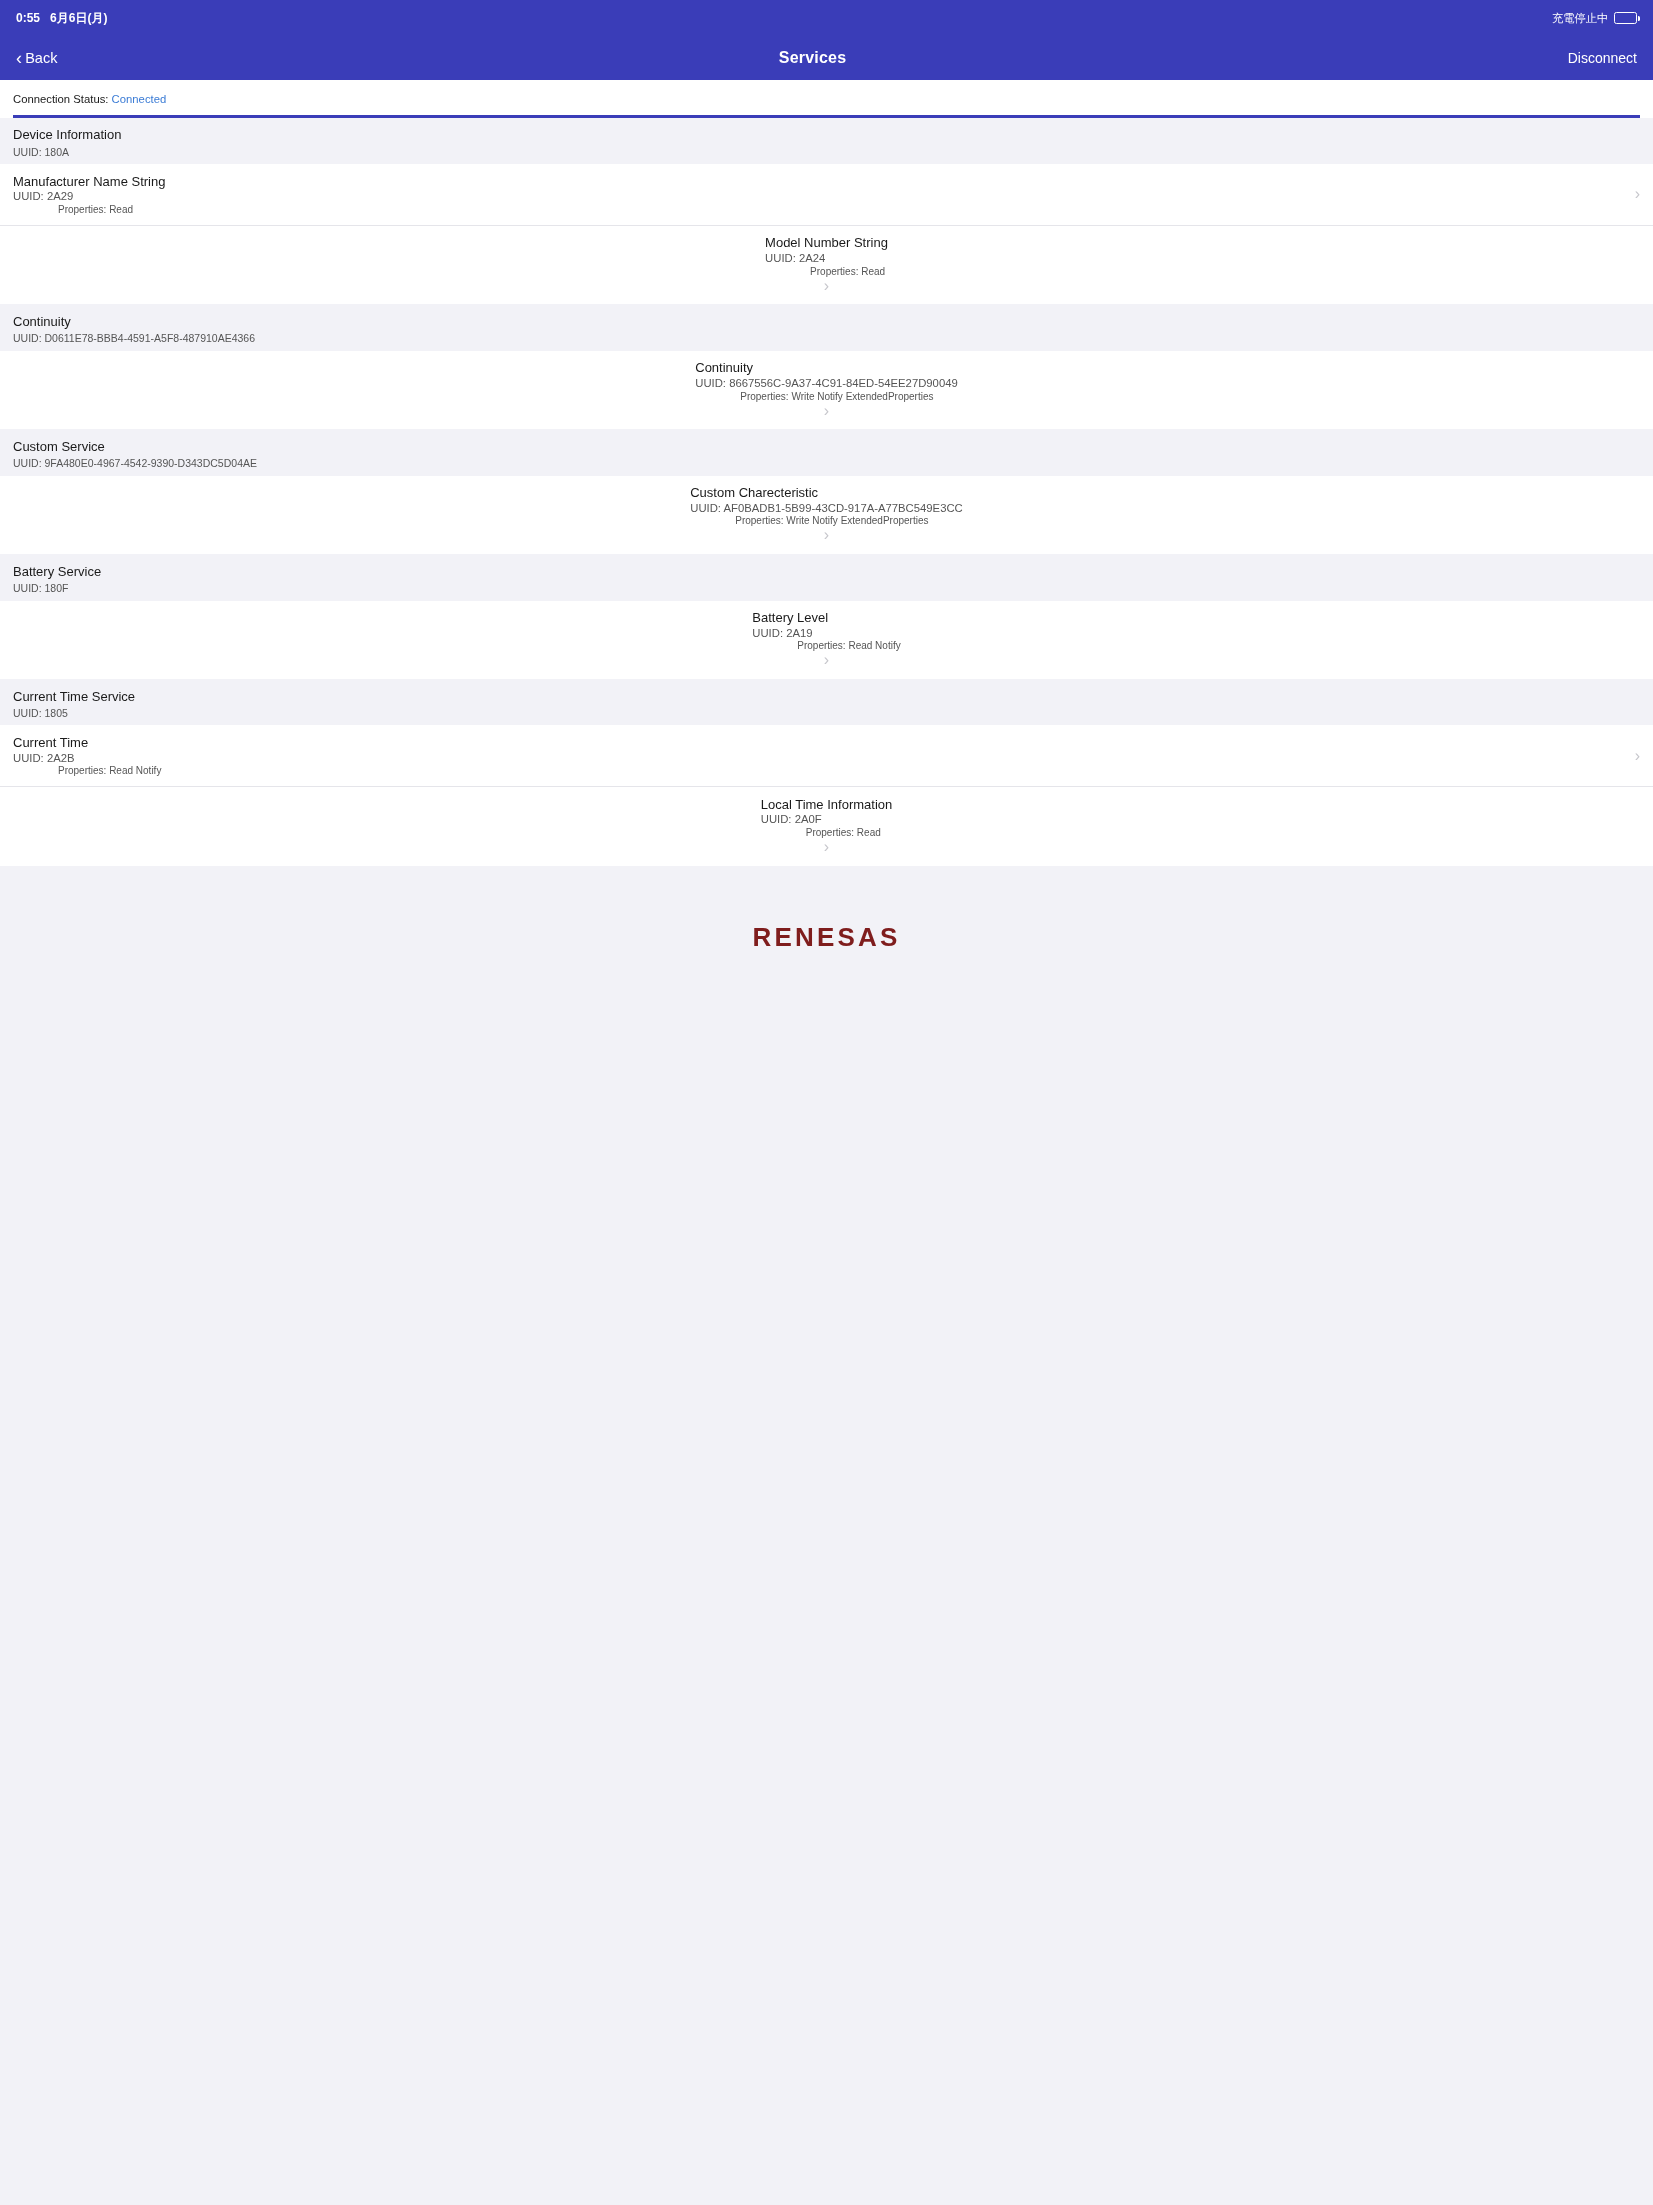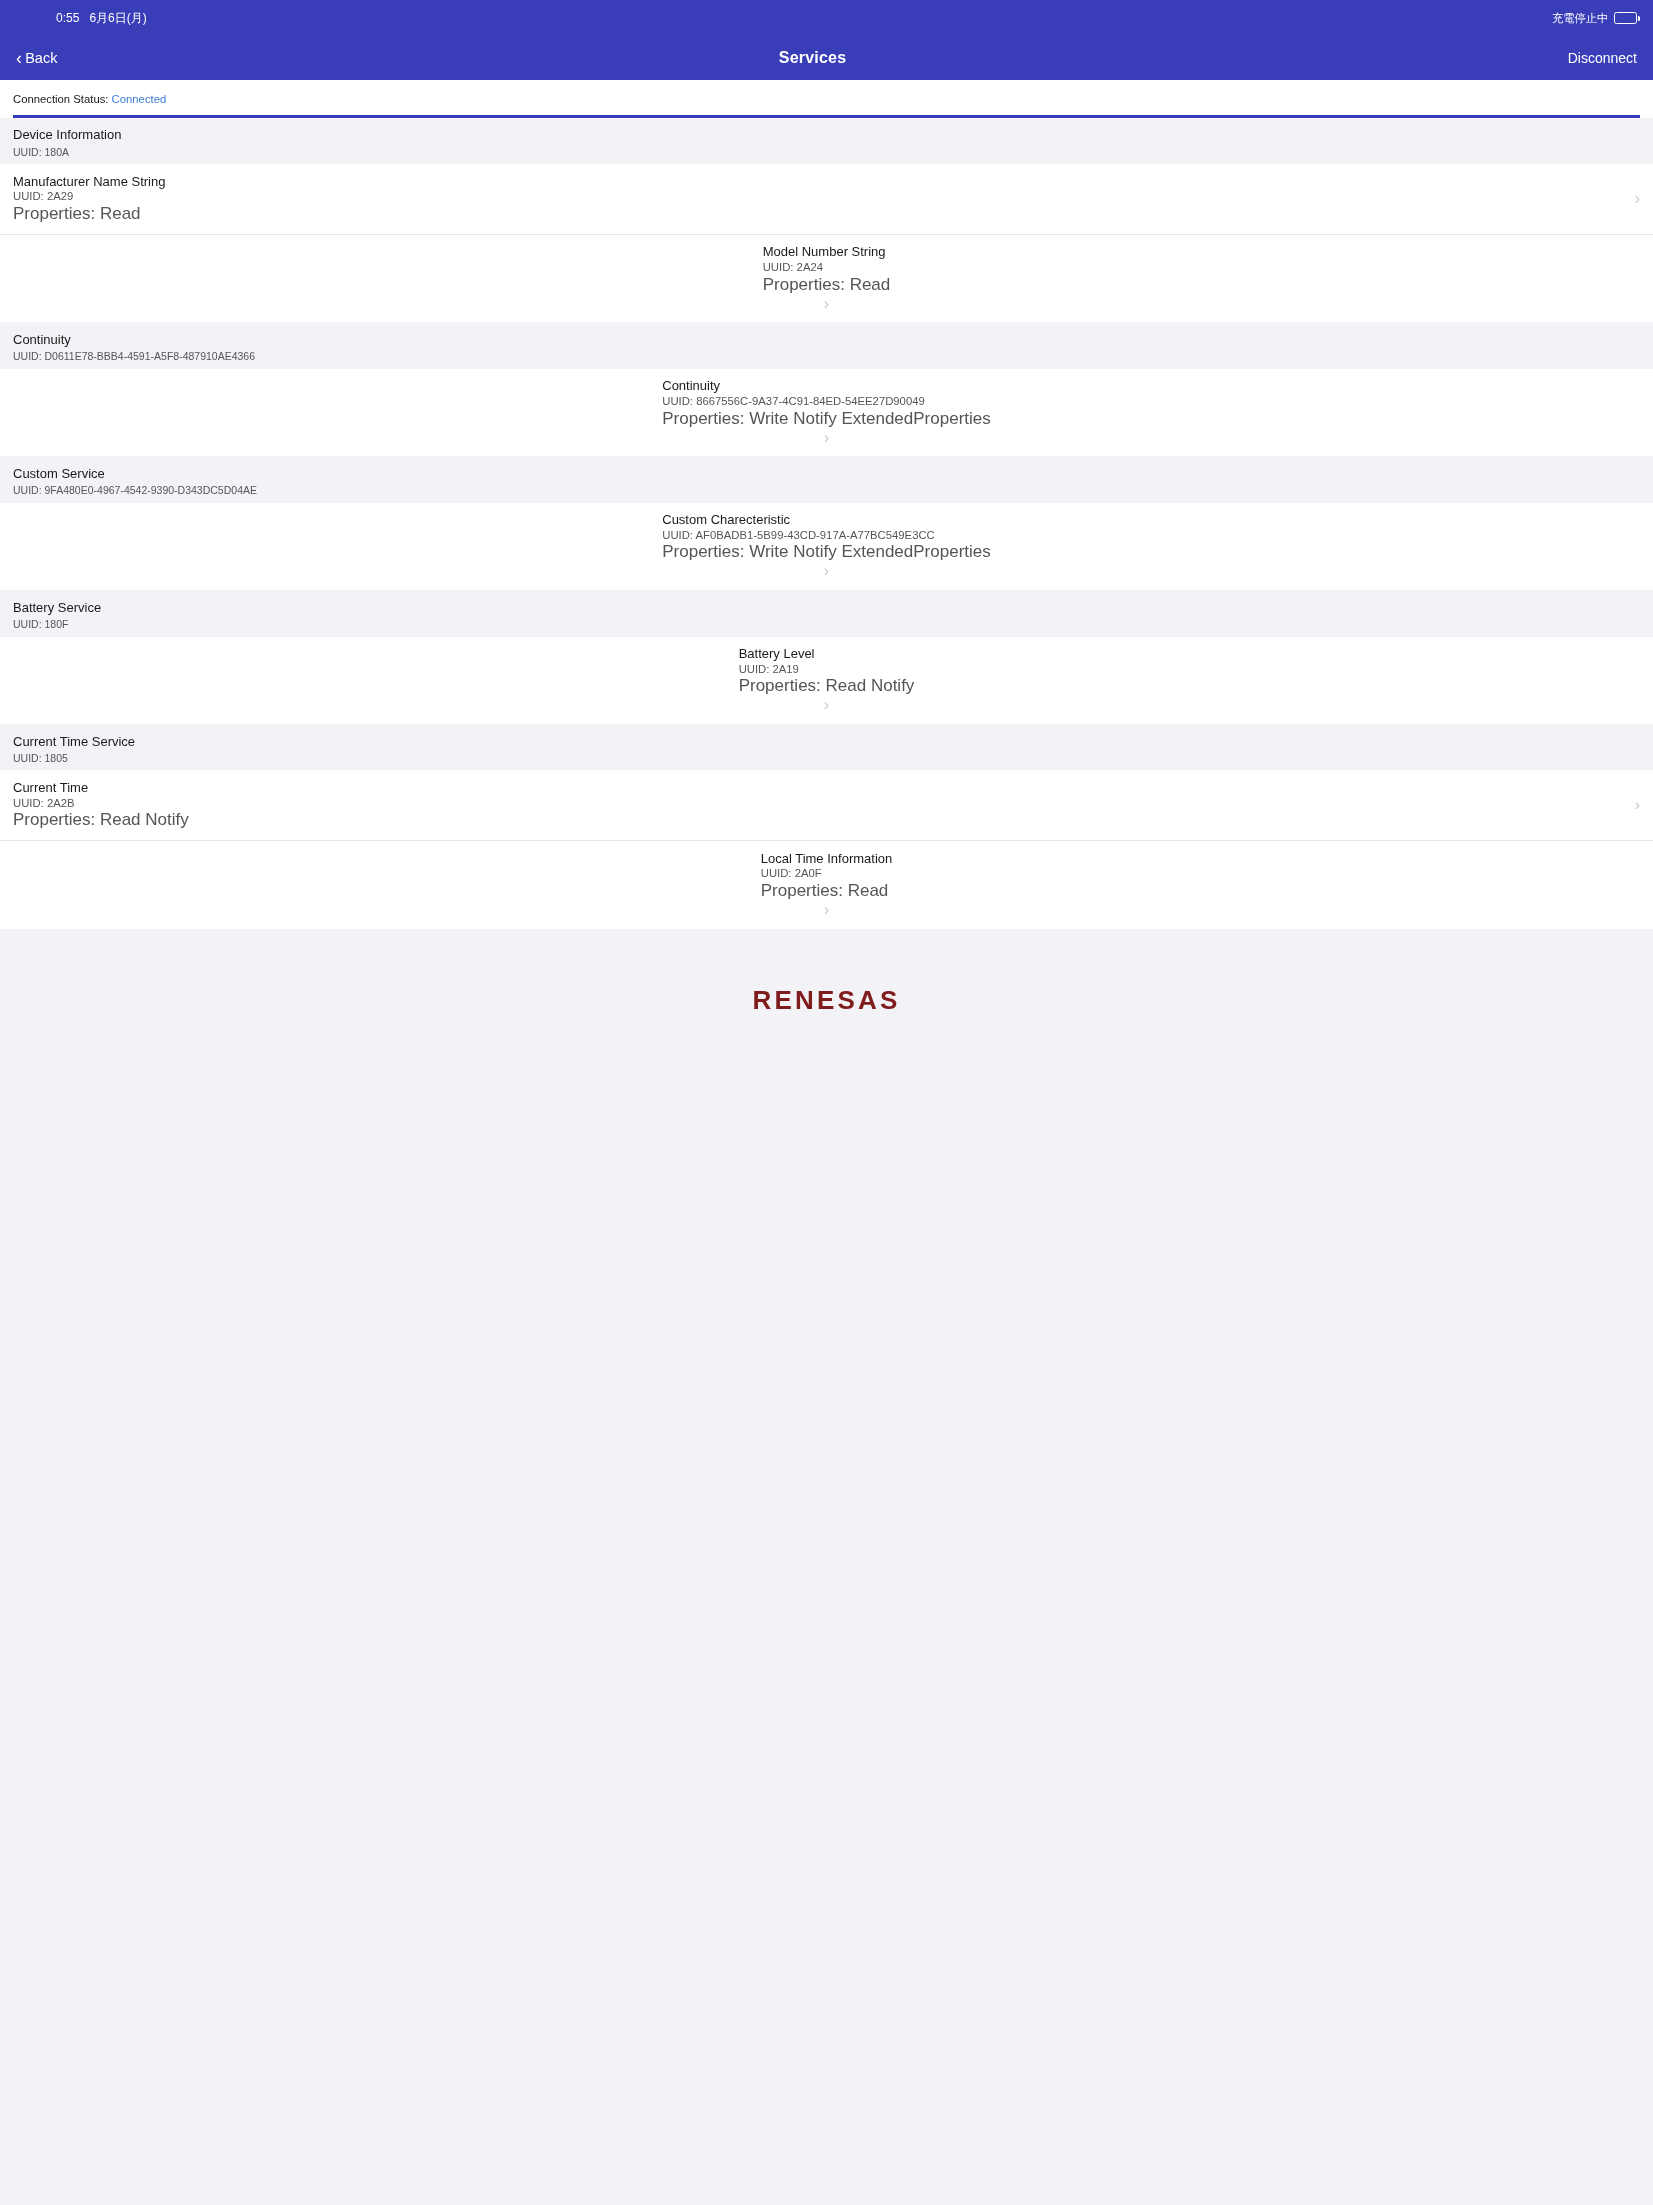--- a/index.html
+++ b/index.html
@@ -15,21 +15,21 @@
     .status-bar {
       background: #3a3db8;
       color: white;
       display: flex;
       justify-content: space-between;
       align-items: center;
       padding: 4.8px 16px;
       font-size: 12px;
       height: 36px;
     }
-    .status-left { font-weight: 400; margin-left: 40px; }
+    .status-left { font-weight: 700; }
     .status-right { display: flex; align-items: center; gap: 6px; font-size: 11.3px; }
     .battery-icon {
       display: inline-flex;
       align-items: center;
       font-size: 10.5px;
     }
     .battery-rect {
       width: 22.6px; height: 11.3px;
       border: 1.6px solid white;
       border-radius: 2.4px;
@@ -169,23 +169,24 @@
       font-size: 13px;
       color: #1a1a1a;
       font-weight: 400;
     }
     .char-uuid {
       font-size: 11.3px;
       color: #555;
       margin-top: 1.6px;
     }
     .char-properties {
-      font-size: 17px;
+      font-size: 10px;
       color: #555;
       margin-top: 1.6px;
+      margin-left: 45px;
     }
     .chevron-right {
       color: #c7c7cc;
       font-size: 16px;
       font-weight: 300;
     }
 
     
     .bottom-logo {
       text-align: center;

